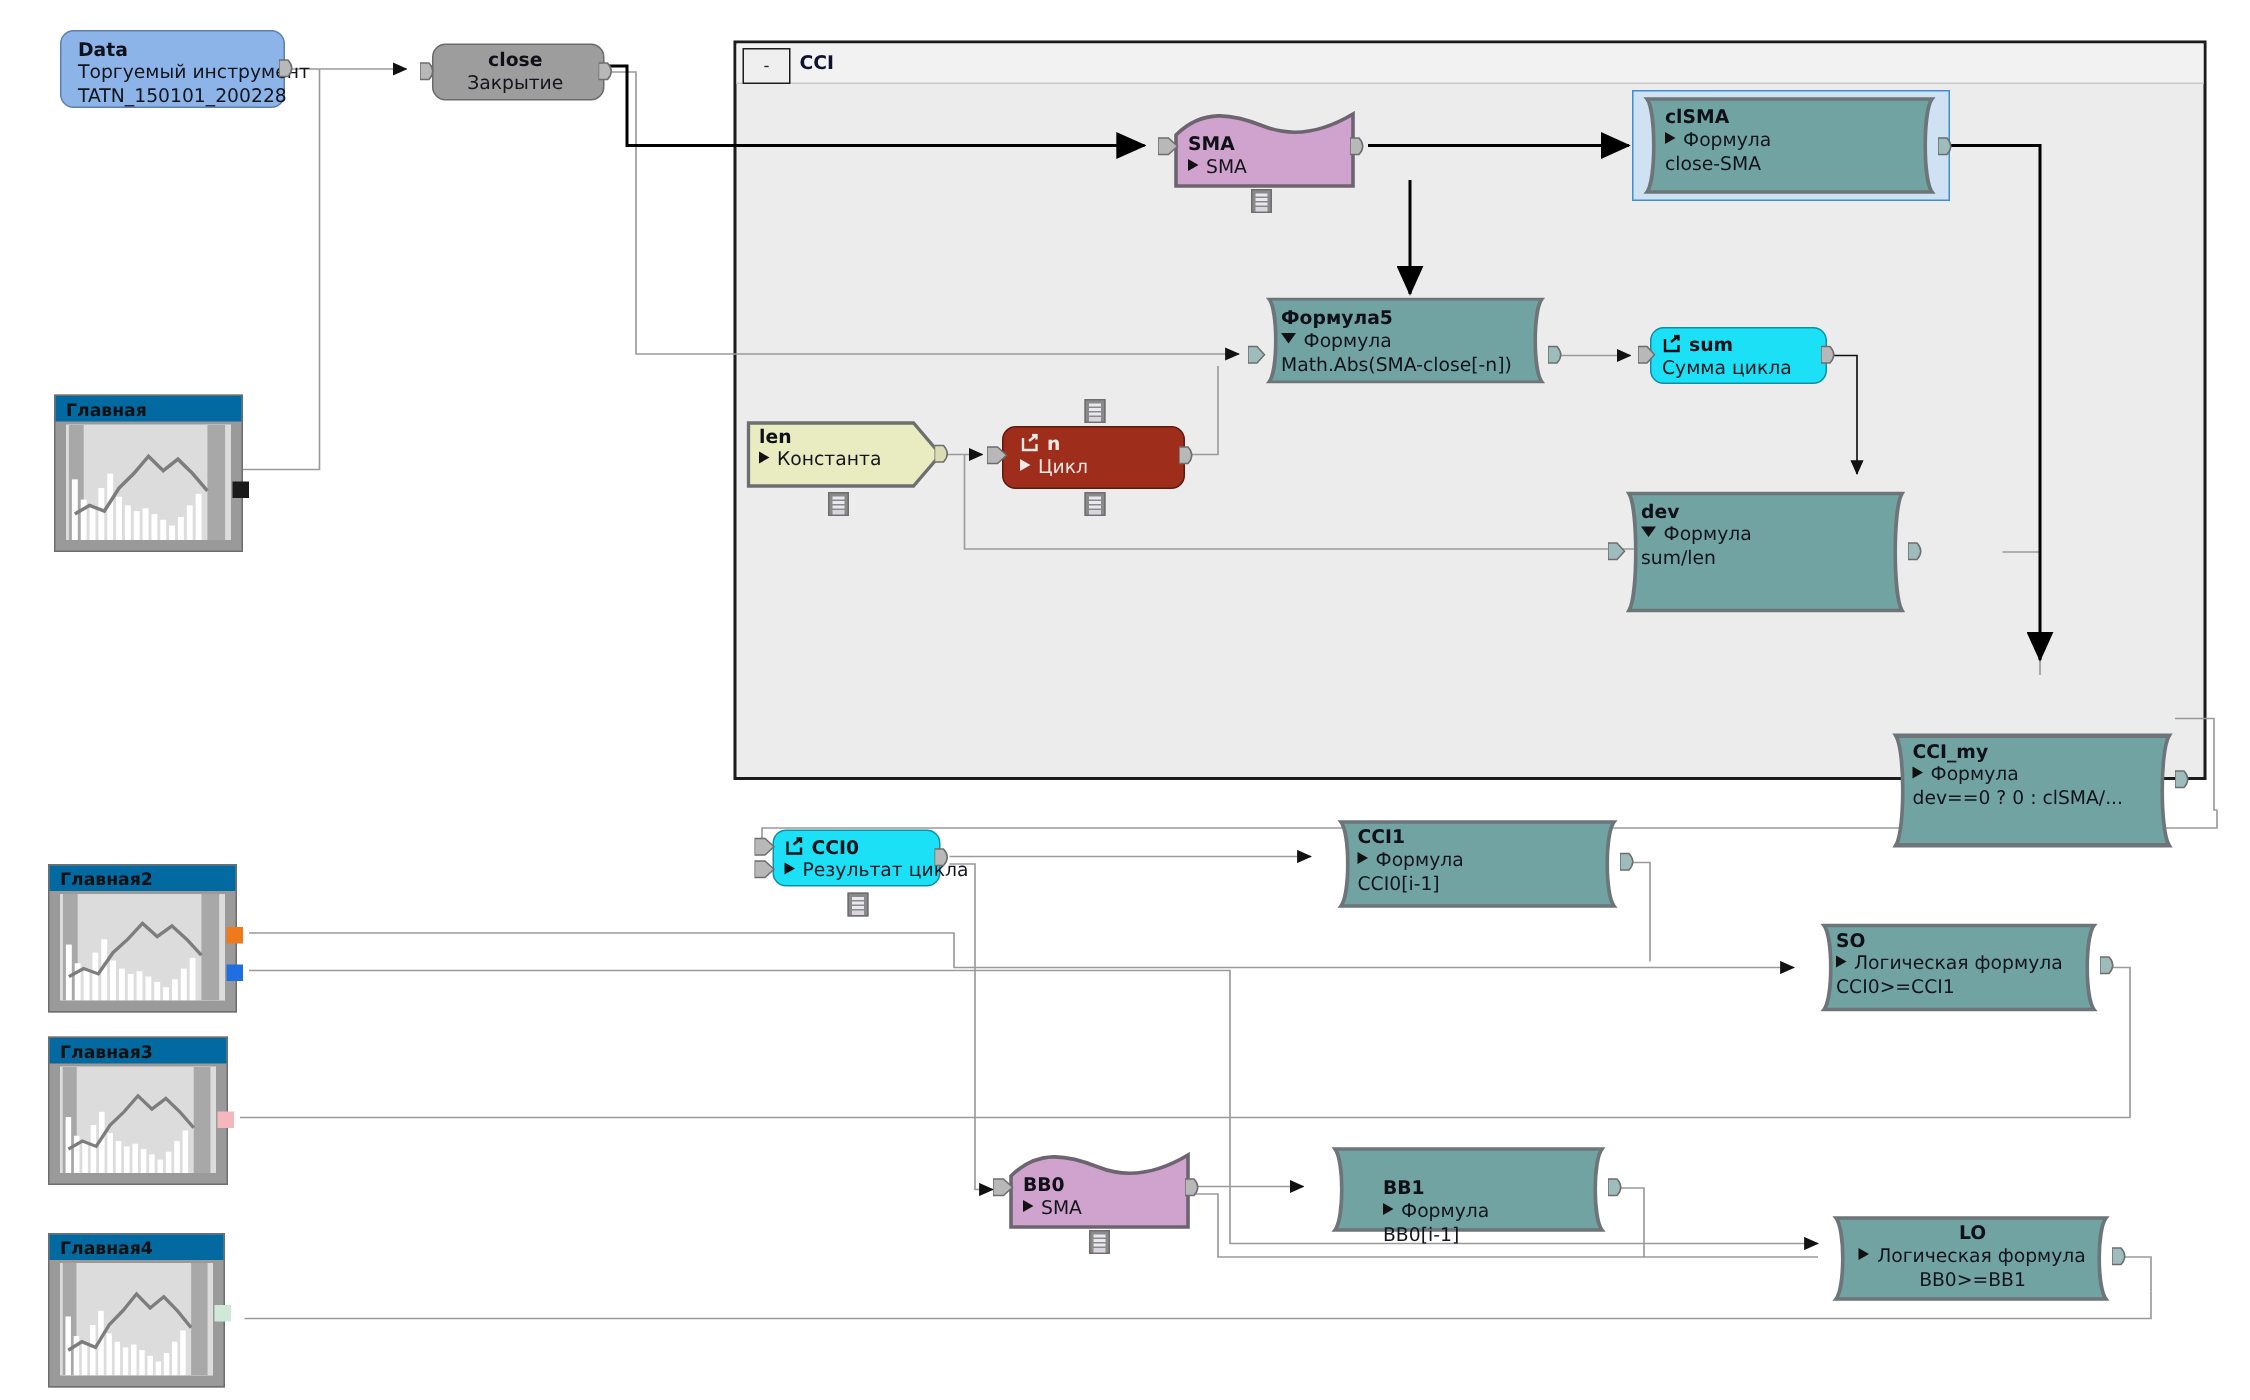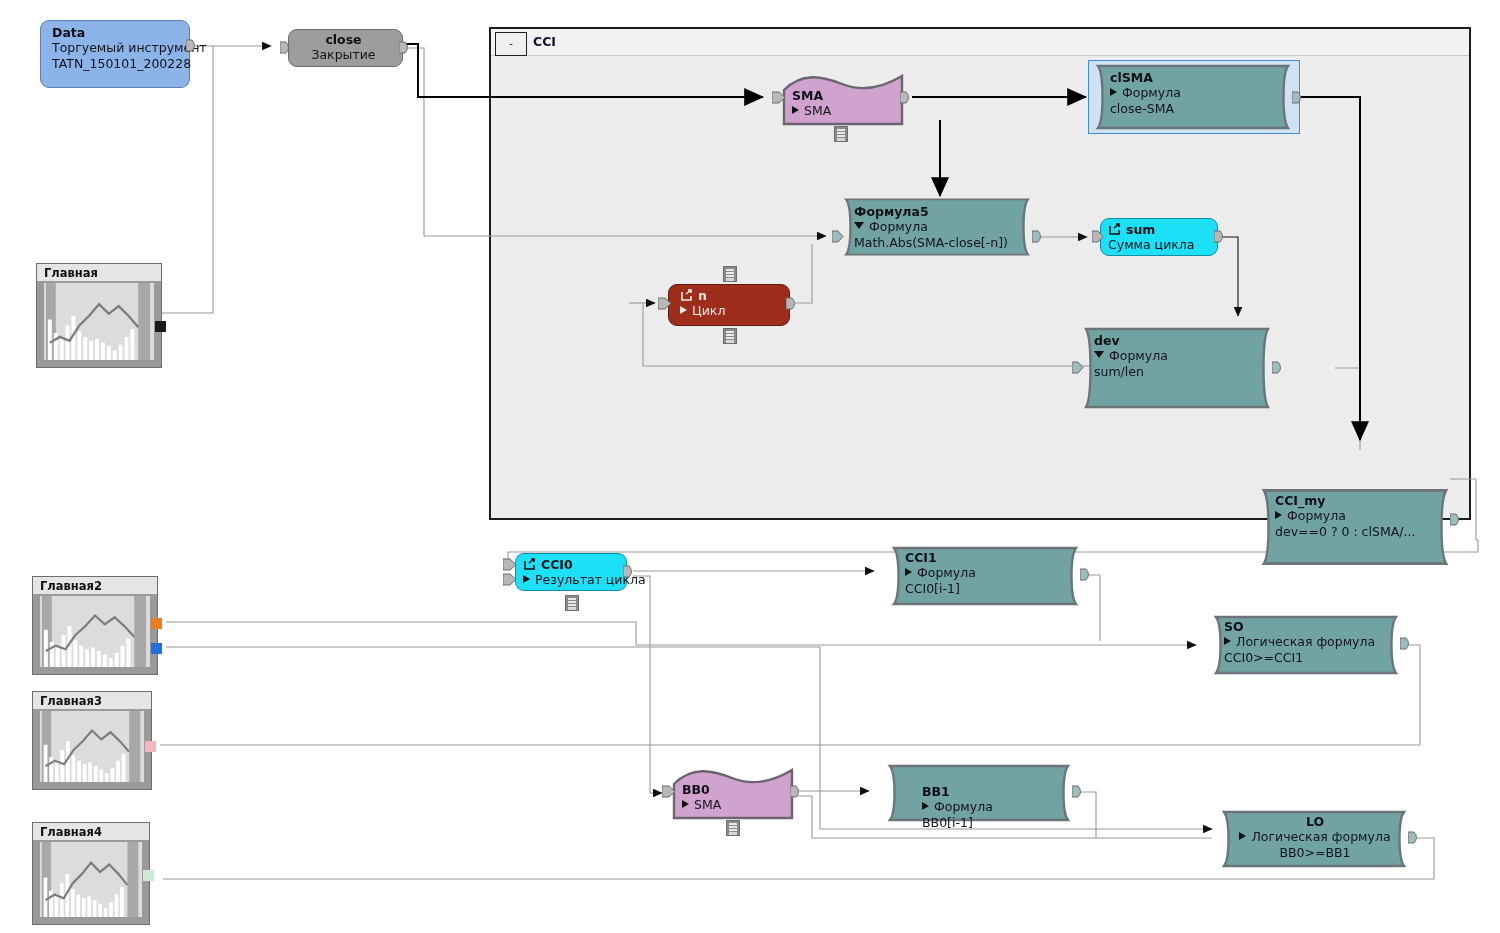--- a/index.html
+++ b/index.html
@@ -40,21 +40,21 @@
 
   
   #cci-group{position:absolute;border:2px solid #1c1c1c;background:#ececec;}
   #cci-head{position:absolute;left:0;top:0;right:0;height:26px;background:#f2f2f2;border-bottom:1px solid #c9c9c9;}
   #cci-minus{position:absolute;left:4px;top:3px;width:30px;height:22px;background:#efefef;
              border:1px solid #1d1d1d;font-size:11px;color:#222;text-align:center;line-height:22px;}
   #cci-label{position:absolute;left:42px;top:5px;font-weight:bold;font-size:12.5px;color:#101030;}
 
   
   .chartw{position:absolute;background:#9a9a9a;border:1px solid #6e6e6e;box-sizing:border-box;}
-  .chartw .cap{position:absolute;left:0;top:0;right:0;height:17px;background:#e5e5e5;
+  .chartw .cap{position:absolute;left:0;top:0;right:0;height:17px;background:#0369a1;
                font-weight:bold;font-size:11.5px;color:#111;padding:2px 0 0 7px;box-sizing:border-box;}
   .chartw .plot{position:absolute;left:7px;top:19px;right:7px;bottom:7px;background:#dcdcdc;overflow:hidden;}
   .chartw .plot svg{display:block;width:100%;height:100%;}
   .cdot{position:absolute;width:11px;height:11px;}
 </style>
 </head>
 <body>
 
 <div id="canvas">
 
@@ -248,21 +248,21 @@
           <rect x="76" y="64" width="4" height="16"></rect>
             <rect x="82" y="56" width="4" height="24"></rect>
           <rect x="88" y="48" width="4" height="32"></rect>
         </g>
         <polyline points="6,62 16,56 26,60 36,44 46,34 56,22 66,32 76,24 86,34 96,46" fill="none" stroke="#7d7d7d" stroke-width="2.4"></polyline>
       </svg>
     </div>
     <div class="cdot" style="right:-5px;top:47px;background:#cfe8d8;"></div>
   </div>
 
-  <div class="node" style="left:40px;top:20px;width:150px;height:68px;">
+  <div class="node" style="left:40px;top:20px;width:150px;height:52px;">
     <div class="rr" style="background:#8cb4e8;border-color:#5f7fae;"></div>
     <div class="ntext">
       <div class="ntitle">Data</div>
       <div class="nsub">Торгуемый инструмент</div>
       <div class="nform">TATN_150101_200228</div>
     </div>
     <div class="knob" style="right:-8px;top:19px;">
       <svg width="12" height="13" viewBox="0 0 12 13">
           <path d="M0,1 L6,1 Q11,6.5 6,12 L0,12 z" fill="#b8b8b8" stroke="#6d6d6d"></path>
         </svg>
@@ -375,20 +375,42 @@
           <path d="M0,1 L6,1 L11,6.5 L6,12 L0,12 z" fill="#b8b8b8" stroke="#6d6d6d"></path>
         </svg>
     </div>
     <div class="knob" style="right:-8px;top:12px;">
       <svg width="12" height="13" viewBox="0 0 12 13">
           <path d="M0,1 L6,1 Q11,6.5 6,12 L0,12 z" fill="#b8b8b8" stroke="#6d6d6d"></path>
         </svg>
     </div>
   </div>
 
+  <div class="node" style="left:497px;top:280px;width:132px;height:46px;">
+    <div class="curl">
+      <svg viewBox="0 0 132 46" preserveAspectRatio="none">
+        <path d="M2,2 L112,2 L130,23 L112,44 L2,44 z" fill="#e8ecc0" stroke="#6e6e6e" stroke-width="2.2"></path>
+      </svg>
+    </div>
+    <div class="ntext" style="left:9px;top:3px;">
+      <div class="ntitle">len</div>
+      <div class="nsub"><span class="tri tri-r"></span><span>Константа</span></div>
+    </div>
+    <div class="knob" style="right:-6px;top:16px;">
+      <svg width="12" height="13" viewBox="0 0 12 13">
+          <path d="M0,1 L6,1 Q11,6.5 6,12 L0,12 z" fill="#d9dcb5" stroke="#6d6d6d"></path>
+        </svg>
+    </div>
+    <div class="docbadge" style="left:55px;top:48px;">
+      <i></i>
+        <i></i>
+        <i></i>
+        <i></i>
+    </div>
+  </div>
 
   <div class="node" style="left:668px;top:284px;width:122px;height:42px;">
     <div class="rr" style="background:#9e2d1b;border-color:#5e1a0f;"></div>
     <div class="ntext" style="left:12px;top:3px;">
       <div class="ntitle" style="color:#f3e9e4;">
         <span class="loopicon">
           <svg viewBox="0 0 14 13">
               <path d="M2,3 L2,11 L11,11 L11,7" fill="none" stroke="#f3e9e4" stroke-width="1.6"></path>
               <path d="M6,5 L11,1 M8,1 L11,1 L11,4" fill="none" stroke="#f3e9e4" stroke-width="1.6"></path>
             </svg>

